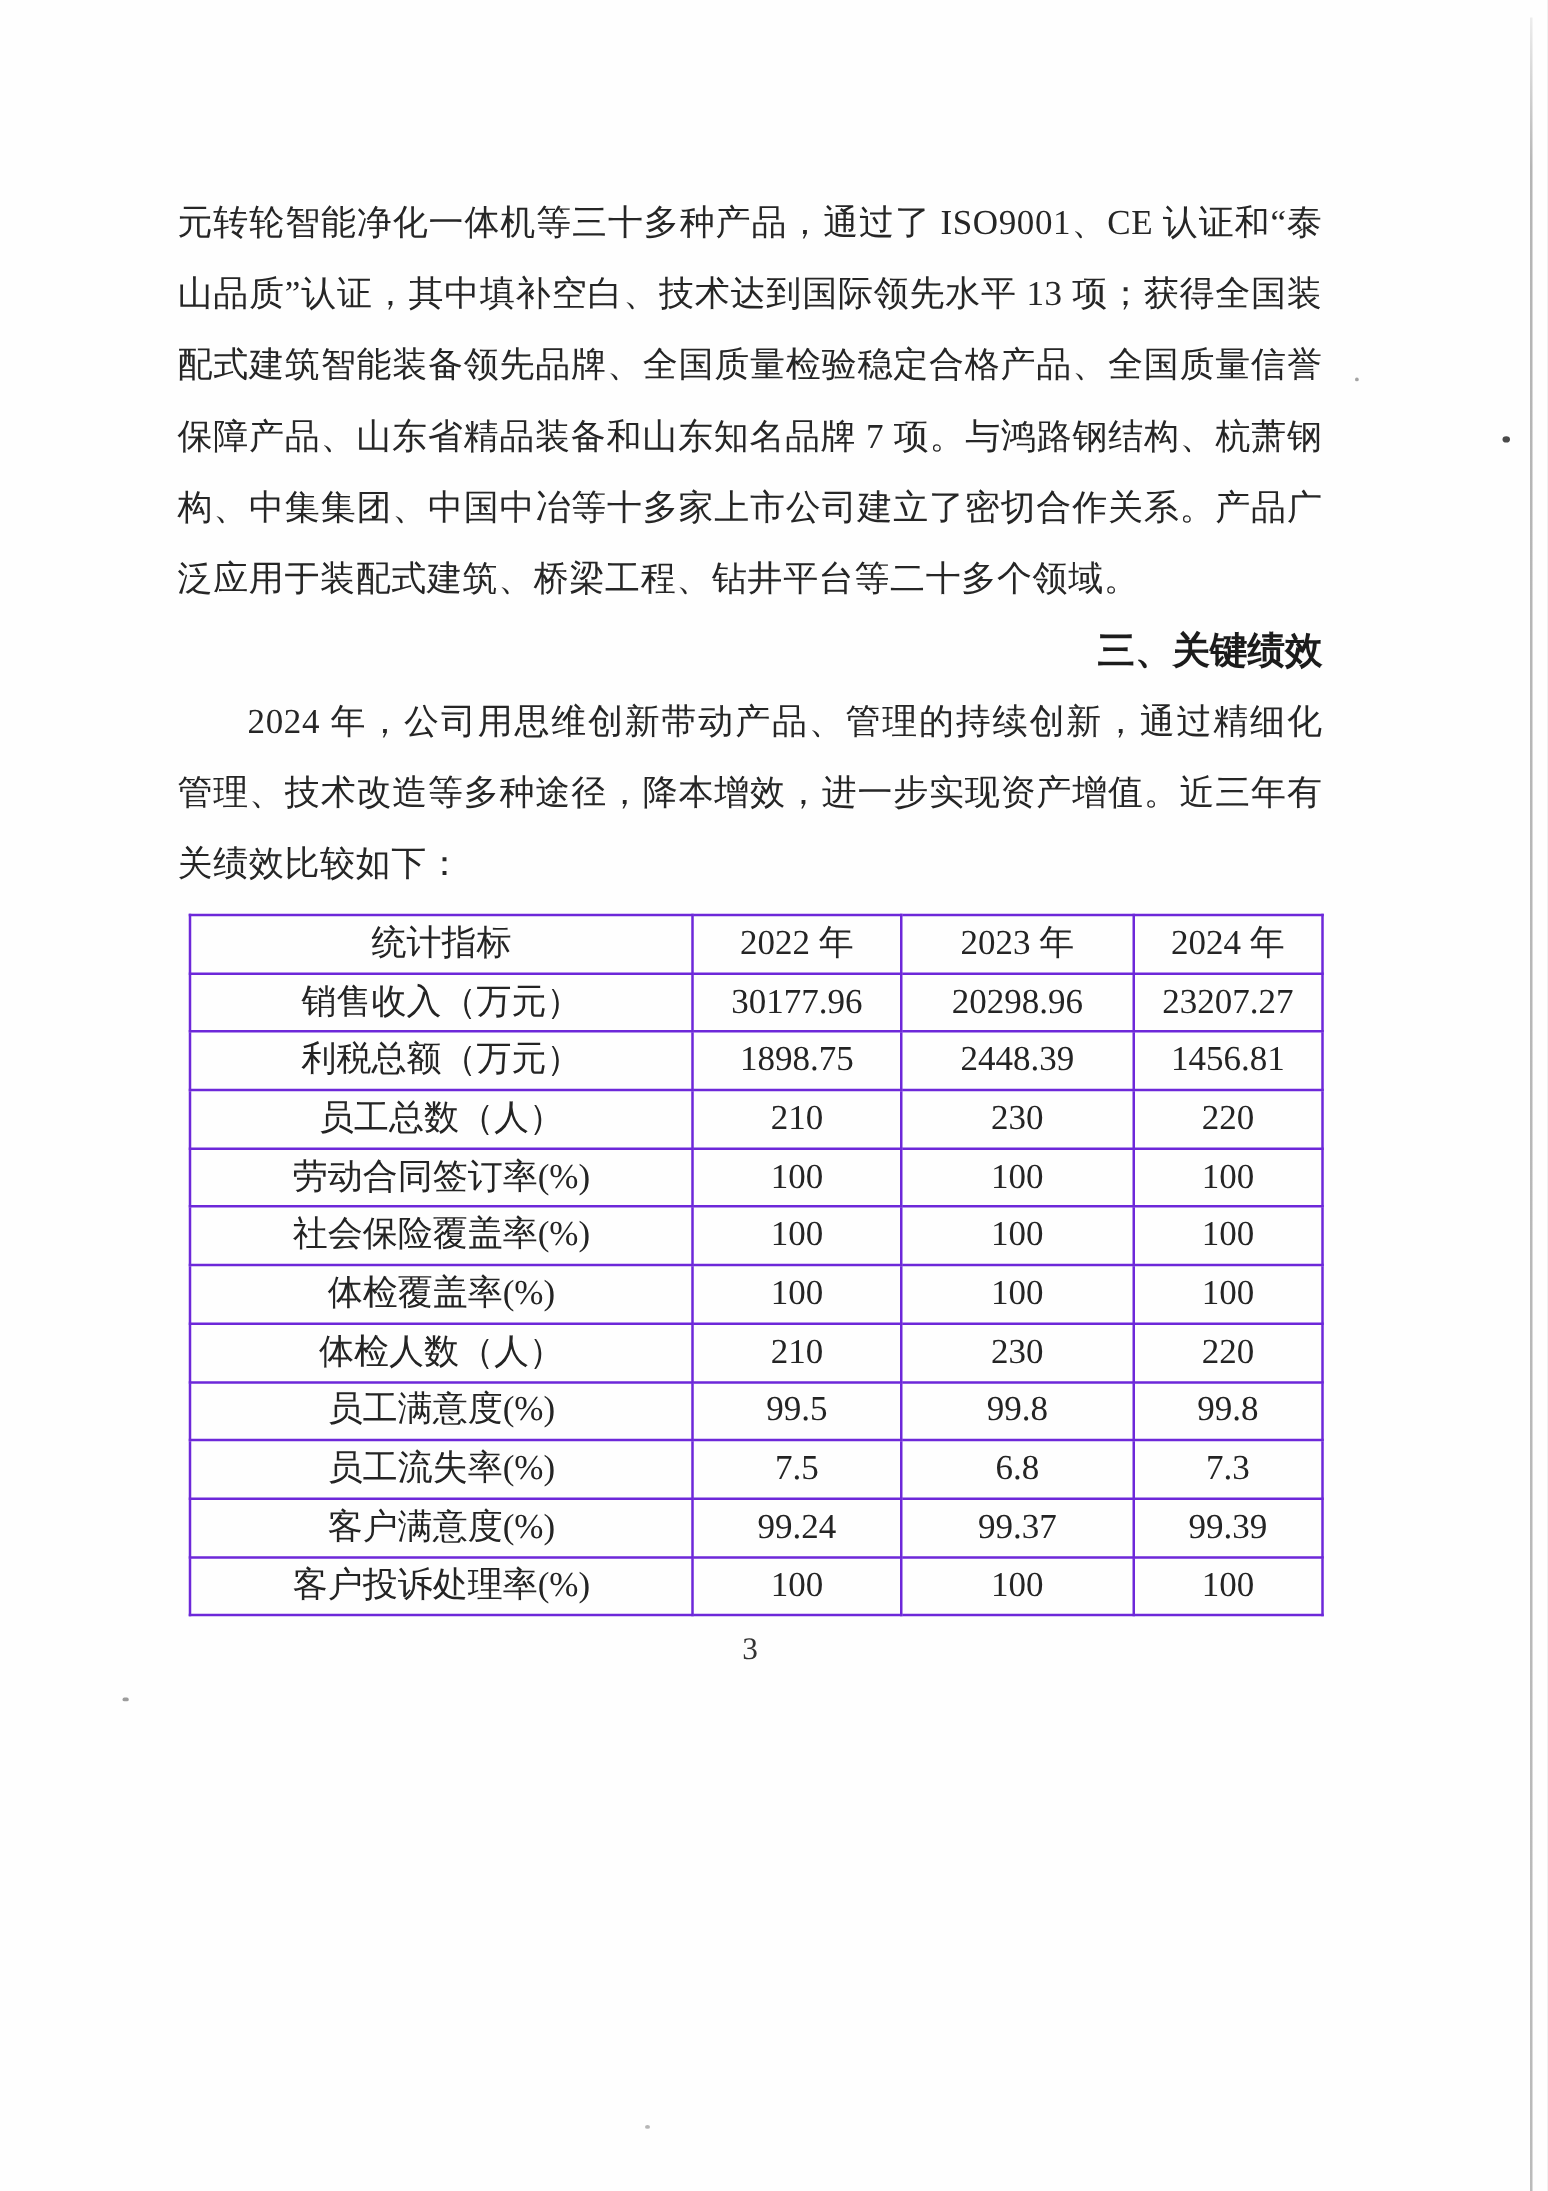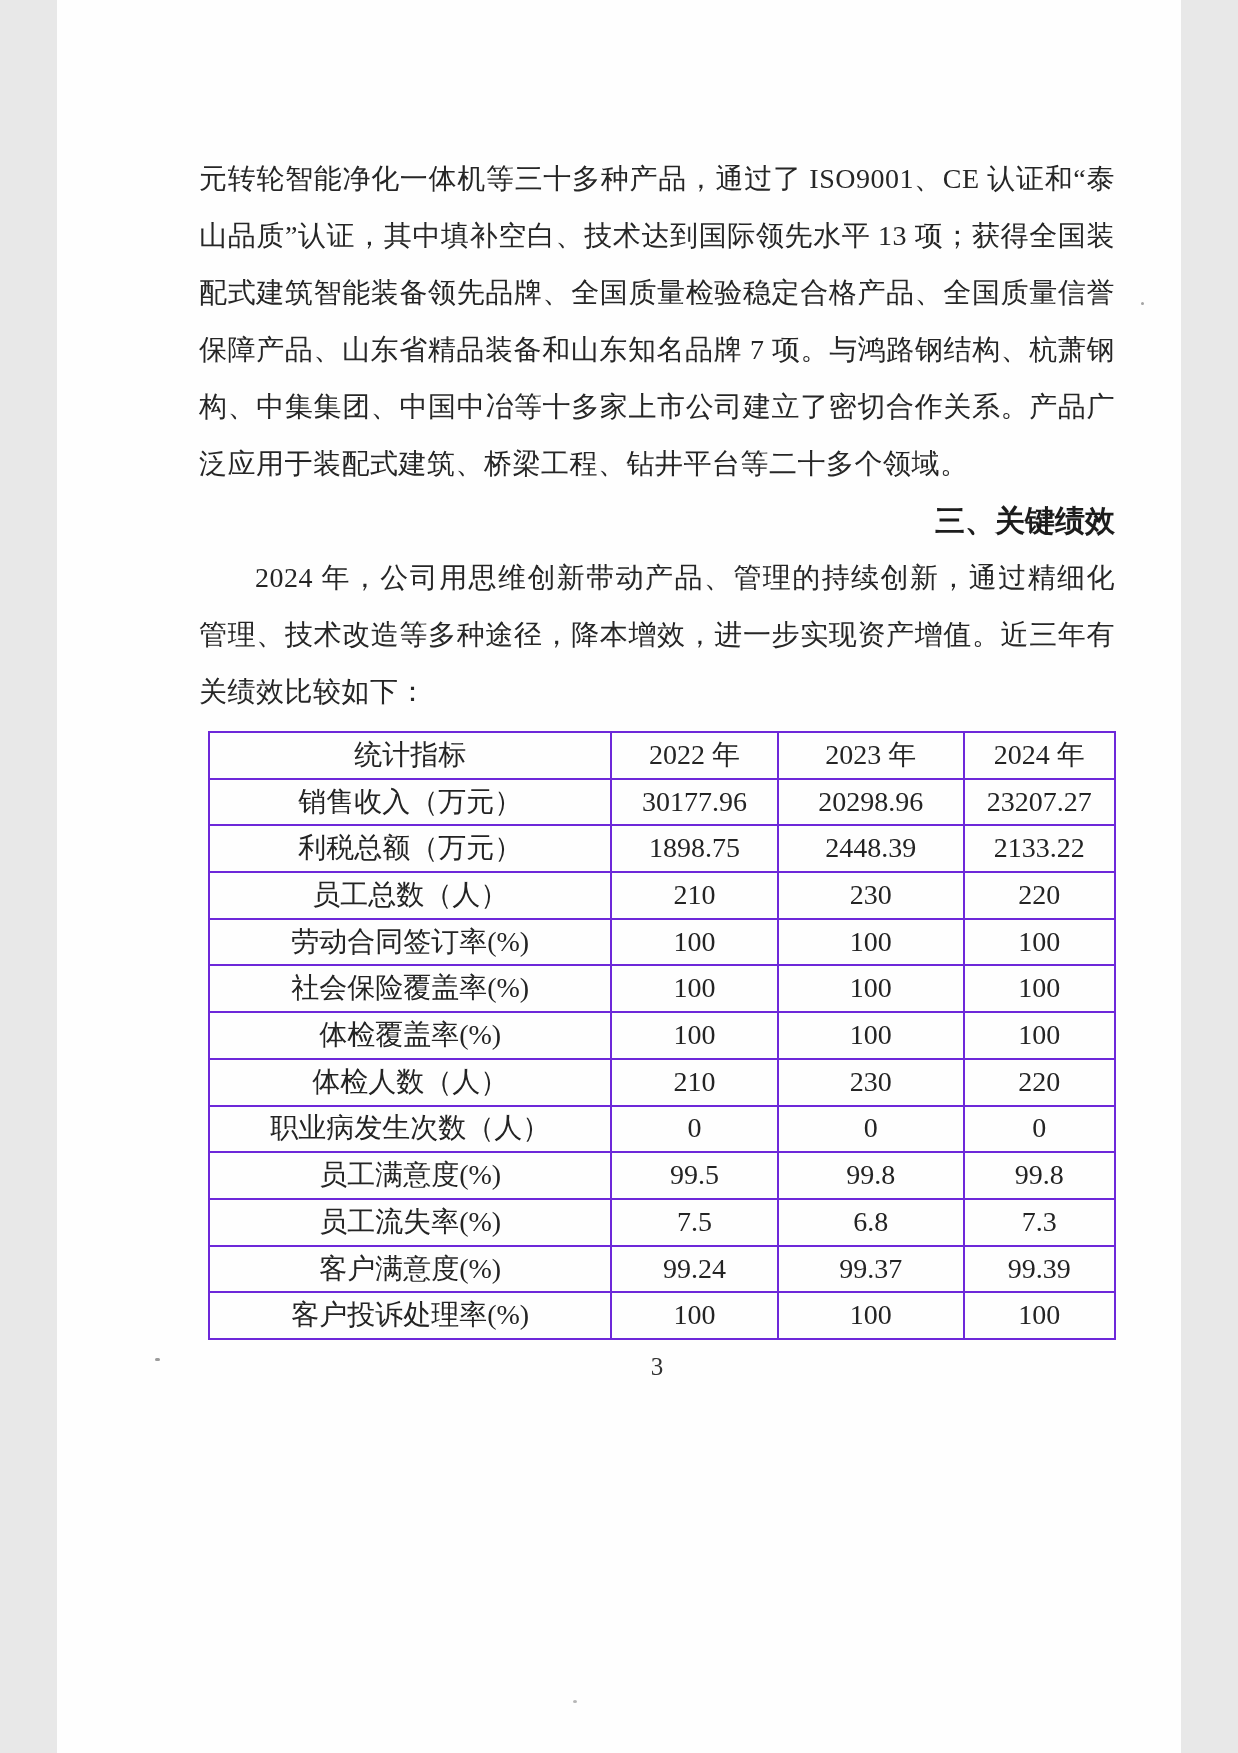--- a/index.html
+++ b/index.html
@@ -1,18 +1,18 @@
 <!DOCTYPE html>
 <html><head>
 <meta charset="utf-8">
 <style>
   html, body { margin: 0; padding: 0; background: #e8e8e8; }
   .page {
     position: relative;
-    width: 1124px;
+    width: 1238px;
     height: 1753px;
     margin: 0 auto;
     background: #fefefe;
     overflow: hidden;
     font-family: "Liberation Serif", "DejaVu Serif", serif;
     color: #262626;
   }
   .content {
     position: absolute;
     left: 142px;
@@ -114,21 +114,21 @@
         <tr>
           <td>销售收入（万元）</td>
           <td>30177.96</td>
           <td>20298.96</td>
           <td>23207.27</td>
         </tr>
         <tr>
           <td>利税总额（万元）</td>
           <td>1898.75</td>
           <td>2448.39</td>
-          <td>2133.22</td>
+          <td>1456.81</td>
         </tr>
         <tr>
           <td>员工总数（人）</td>
           <td>210</td>
           <td>230</td>
           <td>220</td>
         </tr>
         <tr>
           <td>劳动合同签订率(%)</td>
           <td>100</td>
@@ -145,26 +145,20 @@
           <td>体检覆盖率(%)</td>
           <td>100</td>
           <td>100</td>
           <td>100</td>
         </tr>
         <tr>
           <td>体检人数（人）</td>
           <td>210</td>
           <td>230</td>
           <td>220</td>
-        </tr>
-        <tr>
-          <td>职业病发生次数（人）</td>
-          <td>0</td>
-          <td>0</td>
-          <td>0</td>
         </tr>
         <tr>
           <td>员工满意度(%)</td>
           <td>99.5</td>
           <td>99.8</td>
           <td>99.8</td>
         </tr>
         <tr>
           <td>员工流失率(%)</td>
           <td>7.5</td>

